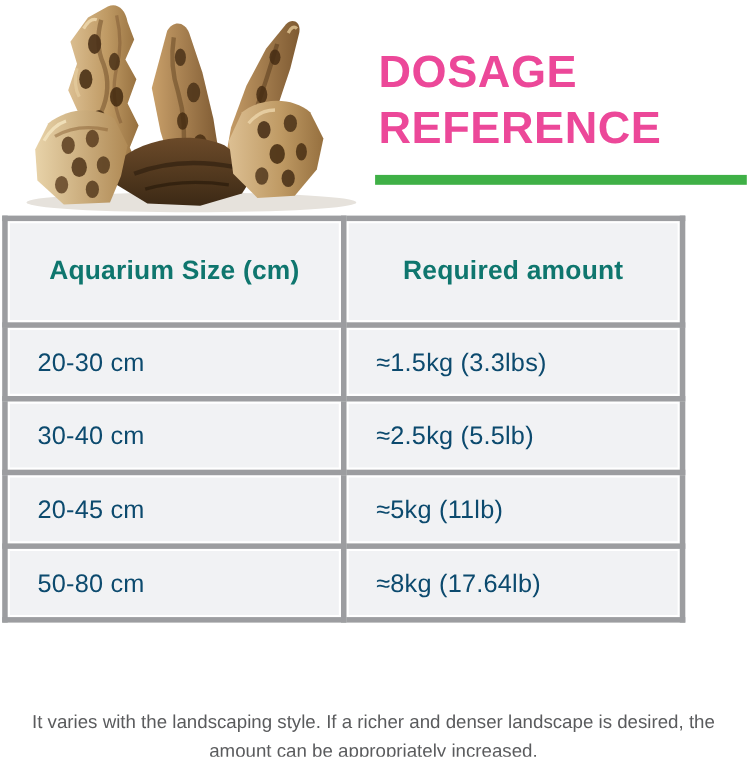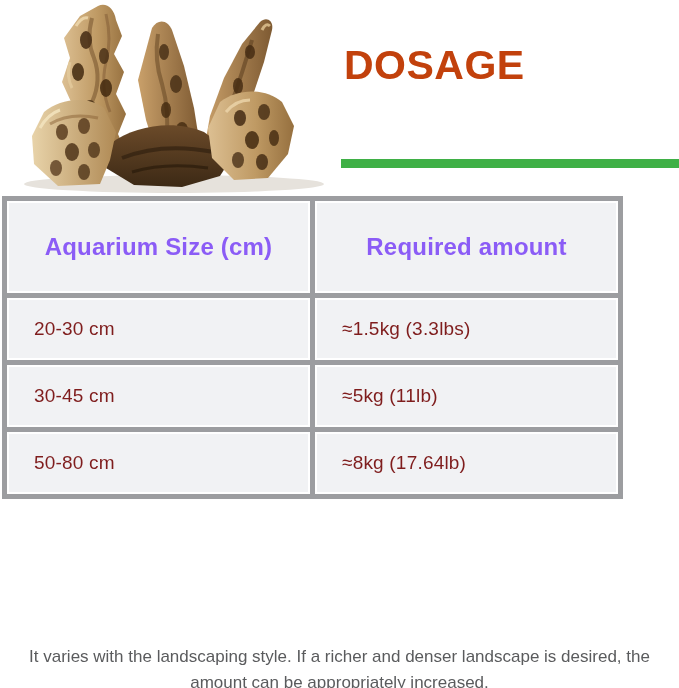--- a/index.html
+++ b/index.html
@@ -23,21 +23,21 @@
   
   .title-block {
     position: absolute;
     left: 344px; top: 40px;
     width: 335px;
   }
   .title-line {
     font-size: 41px;
     font-weight: 700;
     letter-spacing: 0.5px;
-    color: #c2410c;
+    color: #ec4899;
     line-height: 51px;
     white-space: nowrap;
   }
   .accent-bar {
     position: absolute;
     left: 341px; top: 159px;
     width: 338px; height: 9px;
     background: #3fb046; 
   }
 
@@ -52,29 +52,29 @@
     border: 5px solid #9c9da0;
     background: #f1f2f4;
     box-shadow: inset 0 0 0 2px #ffffff;
     width: 303px;
     overflow: hidden;
   }
   .dosage-table th {
     height: 92px;
     font-size: 24px;
     font-weight: 700;
-    color: #8b5cf6;
+    color: #0f766e;
     text-align: center;
     letter-spacing: 0.2px;
   }
   .dosage-table td {
     height: 62px;
-    font-size: 19px;
+    font-size: 23px;
     font-weight: 400;
-    color: #7f1d1d;
+    color: #0c4a6e;
     text-align: left;
     padding-left: 27px;
     width: 276px; 
     letter-spacing: 0.2px;
   }
 
   
   .footnote {
     position: absolute;
     left: 0; top: 644px;
@@ -175,35 +175,40 @@
       <ellipse cx="88" cy="150" rx="6" ry="8" fill="#4f3419" opacity="0.8"></ellipse>
       <ellipse cx="50" cy="168" rx="6" ry="8" fill="#5b3d20" opacity="0.8"></ellipse>
       <ellipse cx="78" cy="172" rx="6" ry="8" fill="#4f3419" opacity="0.8"></ellipse>
       <path d="M34,128 q8,-14 20,-18" stroke="#f2e2bd" stroke-width="3" fill="none" opacity="0.9"></path>
     </g>
   </svg>
 </div>
 
 <div class="title-block">
   <div class="title-line">DOSAGE</div>
+  <div class="title-line">REFERENCE</div>
 </div>
 <div class="accent-bar" style="background: rgb(63, 176, 70);"></div>
 
 <table class="dosage-table">
   <tbody>
     <tr>
       <th>Aquarium Size (cm)</th>
       <th>Required amount</th>
     </tr>
     <tr>
       <td>20-30 cm</td>
       <td>≈1.5kg (3.3lbs)</td>
     </tr>
     <tr>
-      <td>30-45 cm</td>
+      <td>30-40 cm</td>
+      <td>≈2.5kg (5.5lb)</td>
+    </tr>
+    <tr>
+      <td>20-45 cm</td>
       <td>≈5kg (11lb)</td>
     </tr>
     <tr>
       <td>50-80 cm</td>
       <td>≈8kg (17.64lb)</td>
     </tr>
   </tbody>
 </table>
 
 <div class="footnote">

